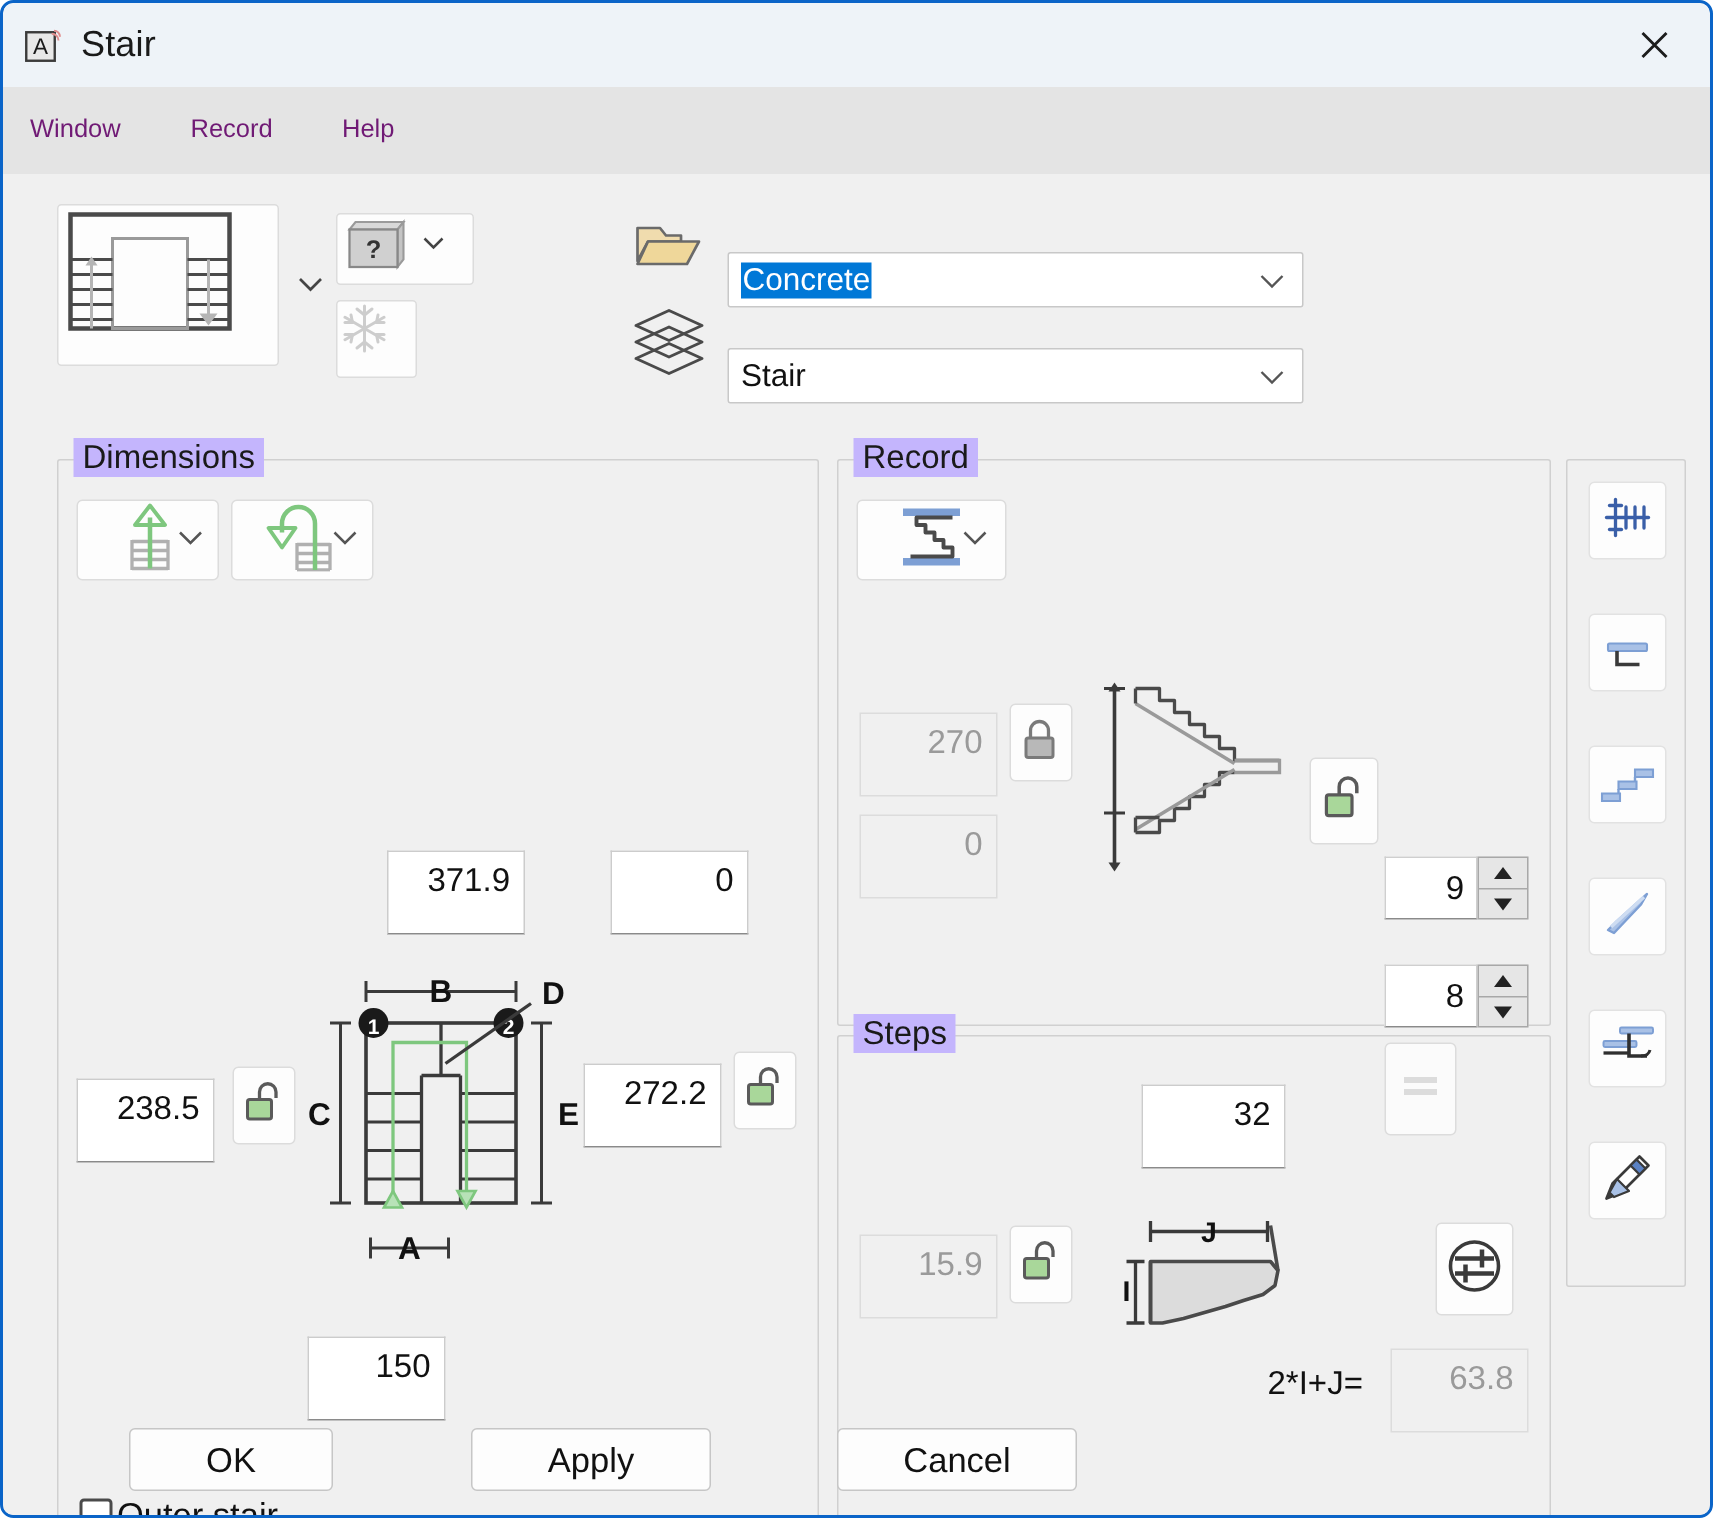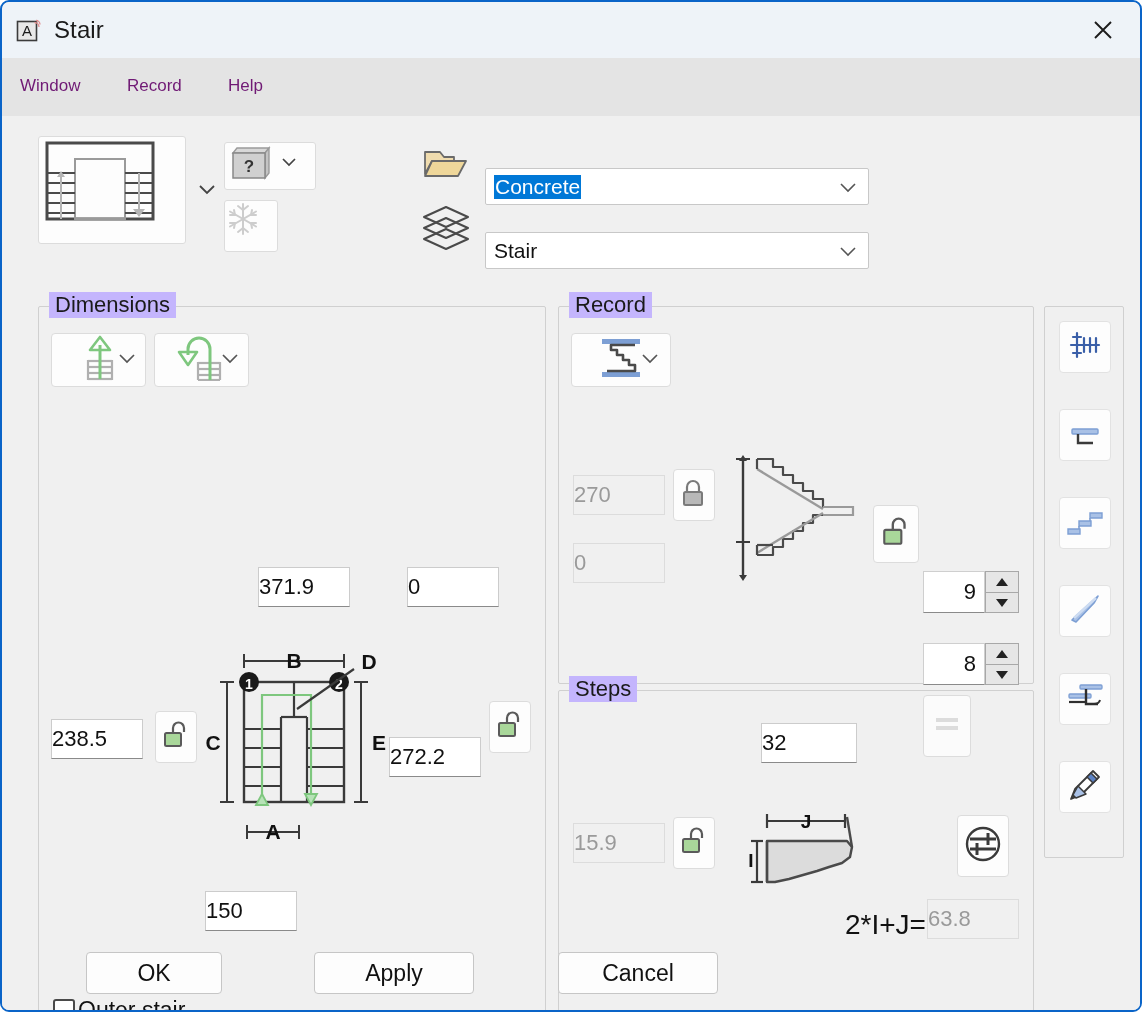--- a/index.html
+++ b/index.html
@@ -166,21 +166,22 @@
   #grp-steps      { left: 556px; top: 574px; width: 476px; height: 364px; }
   #grp-sidebar    { left: 1042px; top: 190px; width: 80px; height: 552px; }
 
   
   .field {
     position: absolute;
     background: #ffffff;
     border: 1px solid #cccccc;
     border-bottom: 1px solid #8a8a8a;
     box-sizing: border-box;
-    height: 40px;
+    height: 56px;
+    text-align: right;
     font-size: 22px;
     color: #111;
     line-height: 38px;
     padding-right: 9px;
     cursor: text;
   }
   .field.disabled {
     background: #f0f0f0;
     border: 1px solid #dcdcdc;
     border-bottom: 1px solid #dcdcdc;
@@ -271,21 +272,21 @@
     display: flex; align-items: center; justify-content: center;
     cursor: pointer;
     font-family: "Liberation Sans", sans-serif;
   }
   #btn-ok     { left: 84px;  width: 136px; }
   #btn-apply  { left: 312px; width: 160px; }
   #btn-cancel { left: 556px; width: 160px; }
 
   .lbl-static {
     position: absolute;
-    font-size: 28px;
+    font-size: 22px;
     color: #111;
   }
   .diagram { position: absolute; }
 </style>
 </head>
 <body>
 
 <div id="window">
 
   <div id="titlebar">
@@ -528,21 +529,21 @@
       <div class="field" style="left:12px; top:412px; width:92px;">238.5</div>
       <div class="iconbtn" style="left:116px; top:404px; width:42px; height:52px;">
         <span>
           <svg width="28" height="30" viewBox="0 0 28 30">
             <path d="M11 13 L11 8 A5.5 5.5 0 0 1 22 8 L22 12" fill="none" stroke="#5a5a5a" stroke-width="2.2"></path>
             <rect x="3" y="13" width="16" height="13" rx="1.5" fill="#a9d79a" stroke="#5a5a5a" stroke-width="2"></rect>
           </svg>
         </span>
       </div>
 
-      <div class="field" style="left:350px; top:402px; width:92px;margin-top:28px;">272.2</div>
+      <div class="field" style="left:350px; top:402px; width:92px;">272.2</div>
       <div class="iconbtn" style="left:450px; top:394px; width:42px; height:52px;">
         <span>
           <svg width="28" height="30" viewBox="0 0 28 30">
             <path d="M11 13 L11 8 A5.5 5.5 0 0 1 22 8 L22 12" fill="none" stroke="#5a5a5a" stroke-width="2.2"></path>
             <rect x="3" y="13" width="16" height="13" rx="1.5" fill="#a9d79a" stroke="#5a5a5a" stroke-width="2"></rect>
           </svg>
         </span>
       </div>
 
       <div class="field" style="left:166px; top:584px; width:92px;">150</div>

